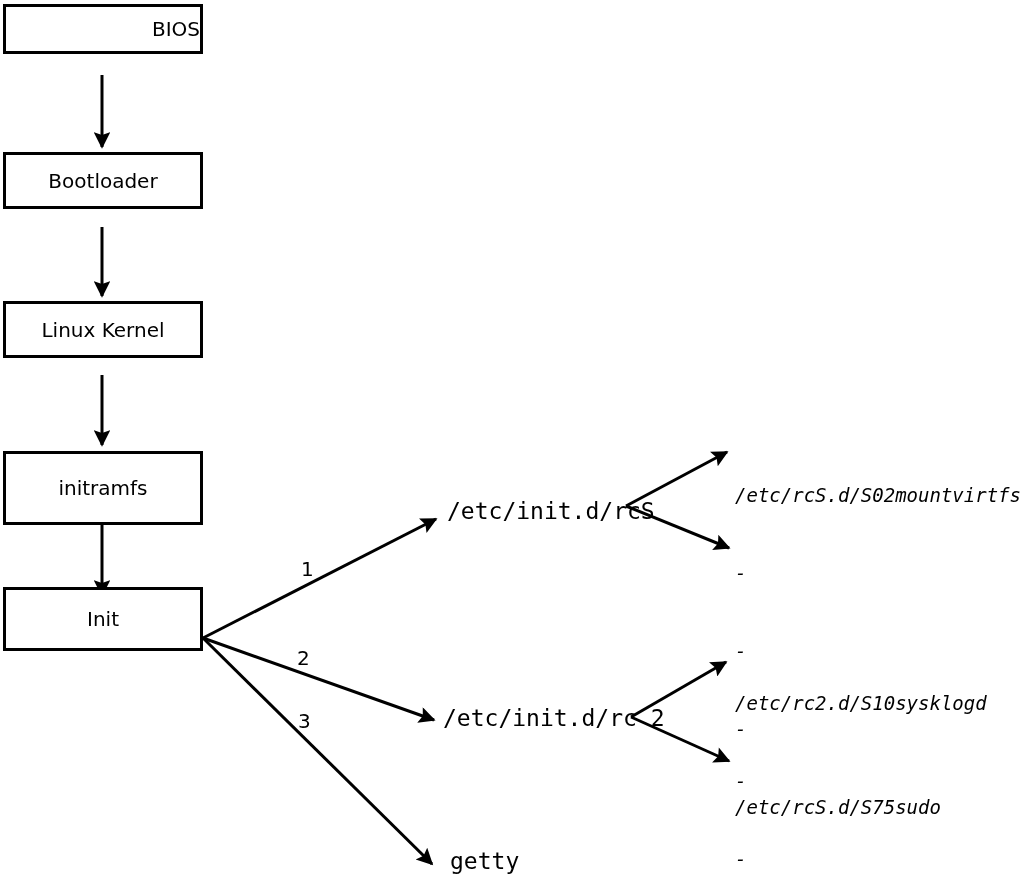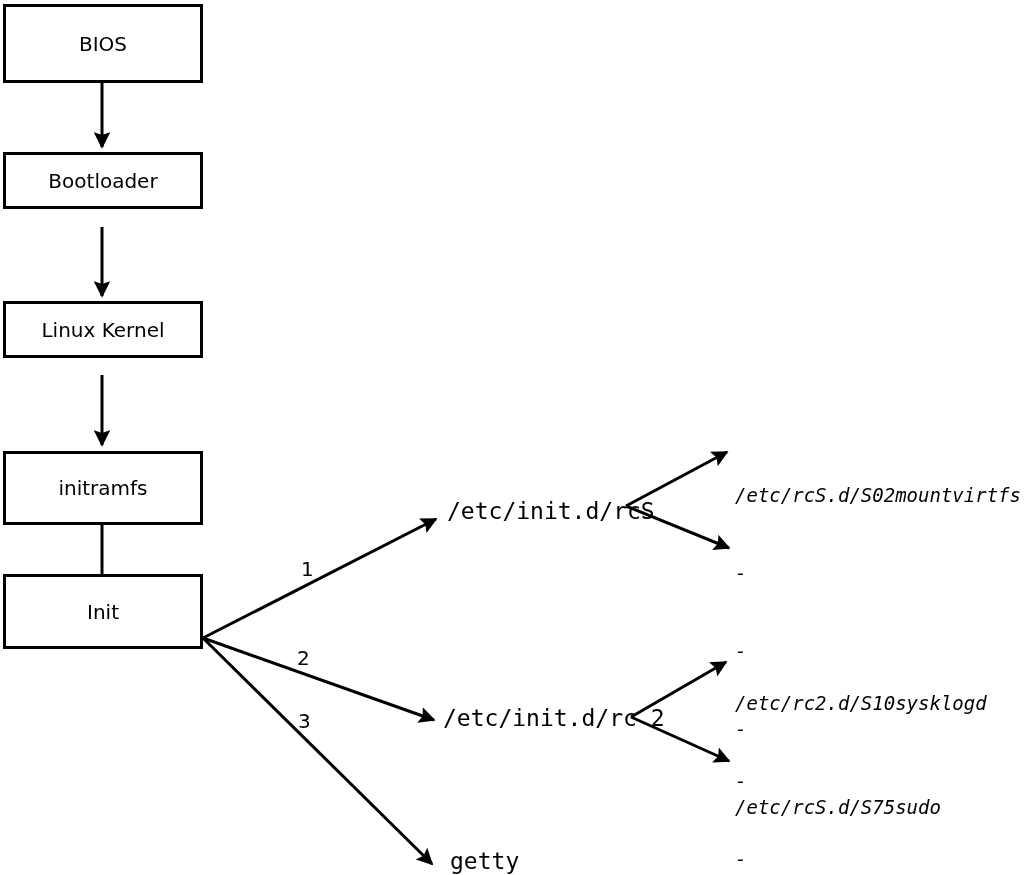--- a/index.html
+++ b/index.html
@@ -83,37 +83,37 @@
       <line x1="203" y1="638" x2="436" y2="519" marker-end="url(#ah)"></line>
       <line x1="203" y1="638" x2="434" y2="720" marker-end="url(#ah)"></line>
       <line x1="203" y1="638" x2="432" y2="864" marker-end="url(#ah)"></line>
       <line x1="626" y1="506" x2="727" y2="452" marker-end="url(#ah)"></line>
       <line x1="626" y1="506" x2="729" y2="548" marker-end="url(#ah)"></line>
       <line x1="631" y1="717" x2="726" y2="662" marker-end="url(#ah)"></line>
       <line x1="631" y1="717" x2="729" y2="761" marker-end="url(#ah)"></line>
     </g>
   </svg>
 
-  <div class="node-box" style="top:4px;height:79px;">
+  <div class="node-box" style="top:4px;height:50px;justify-content:flex-end;">
     <span>BIOS</span>
   </div>
 
   <div class="node-box" style="top:152px;height:57px;">
     <span>Bootloader</span>
   </div>
 
   <div class="node-box" style="top:301px;height:57px;">
     <span>Linux Kernel</span>
   </div>
 
   <div class="node-box" style="top:451px;height:74px;text-align:center;">
     <span>initramfs</span>
   </div>
 
-  <div class="node-box" style="top:574px;height:75px;">
+  <div class="node-box" style="top:587px;height:64px;">
     <span>Init</span>
   </div>
 
 
   <div class="branch-number" style="left:301px;top:558px;">1</div>
   <div class="branch-number" style="left:297px;top:647px;">2</div>
   <div class="branch-number" style="left:298px;top:710px;">3</div>
 
   <div class="mono-label" style="left:447px;top:500px;">/etc/init.d/rcS</div>
   <div class="mono-label" style="left:443px;top:707px;">/etc/init.d/rc 2</div>

